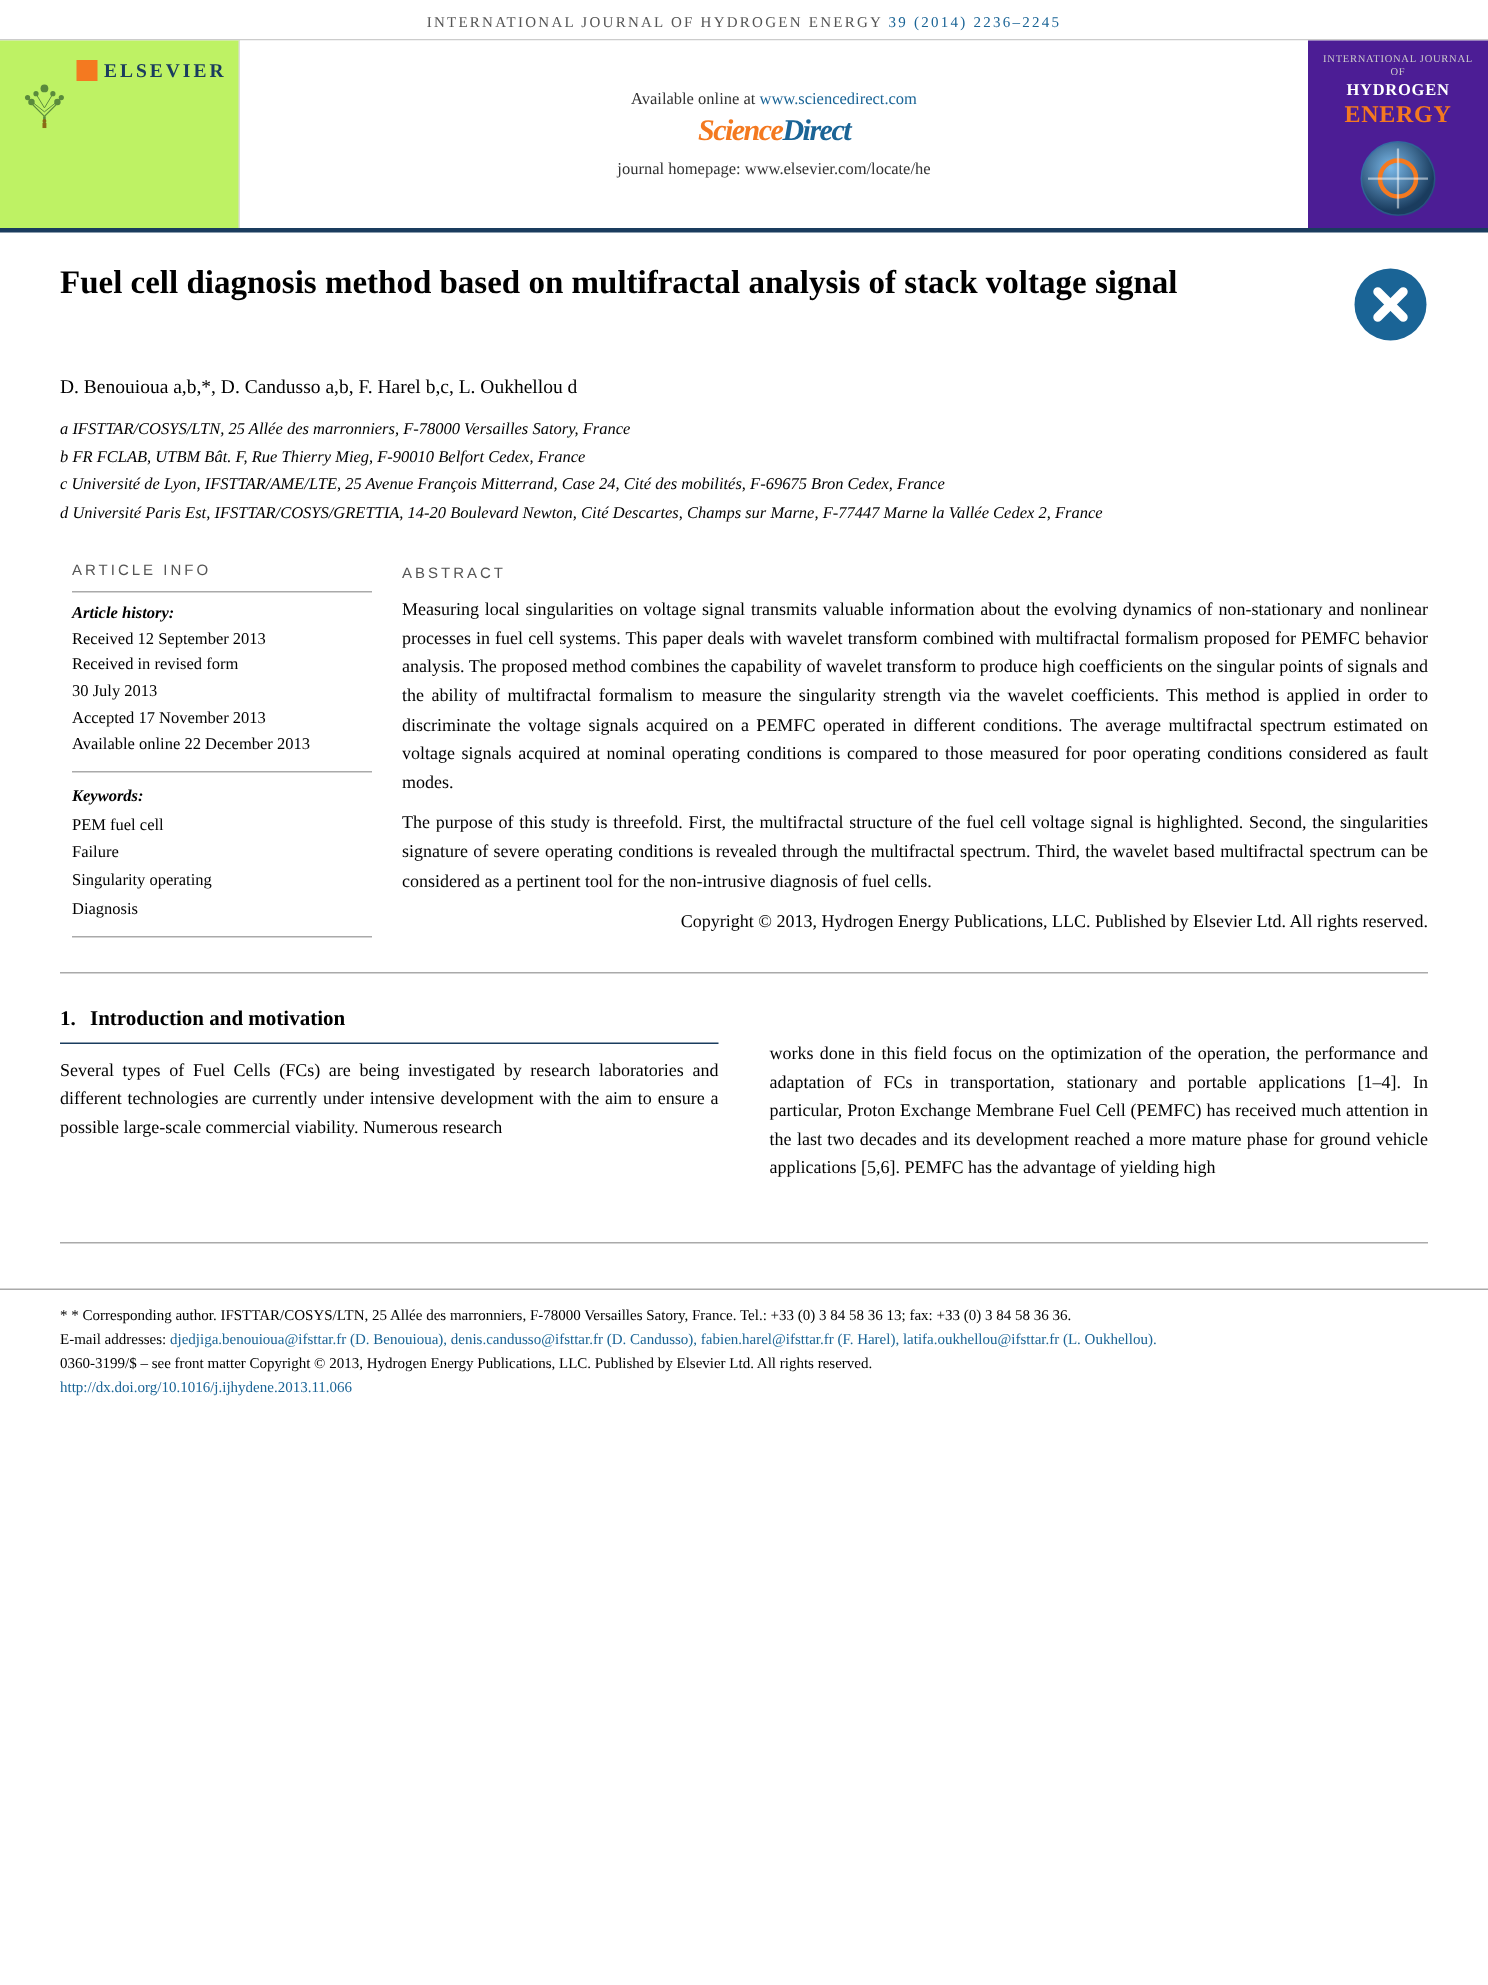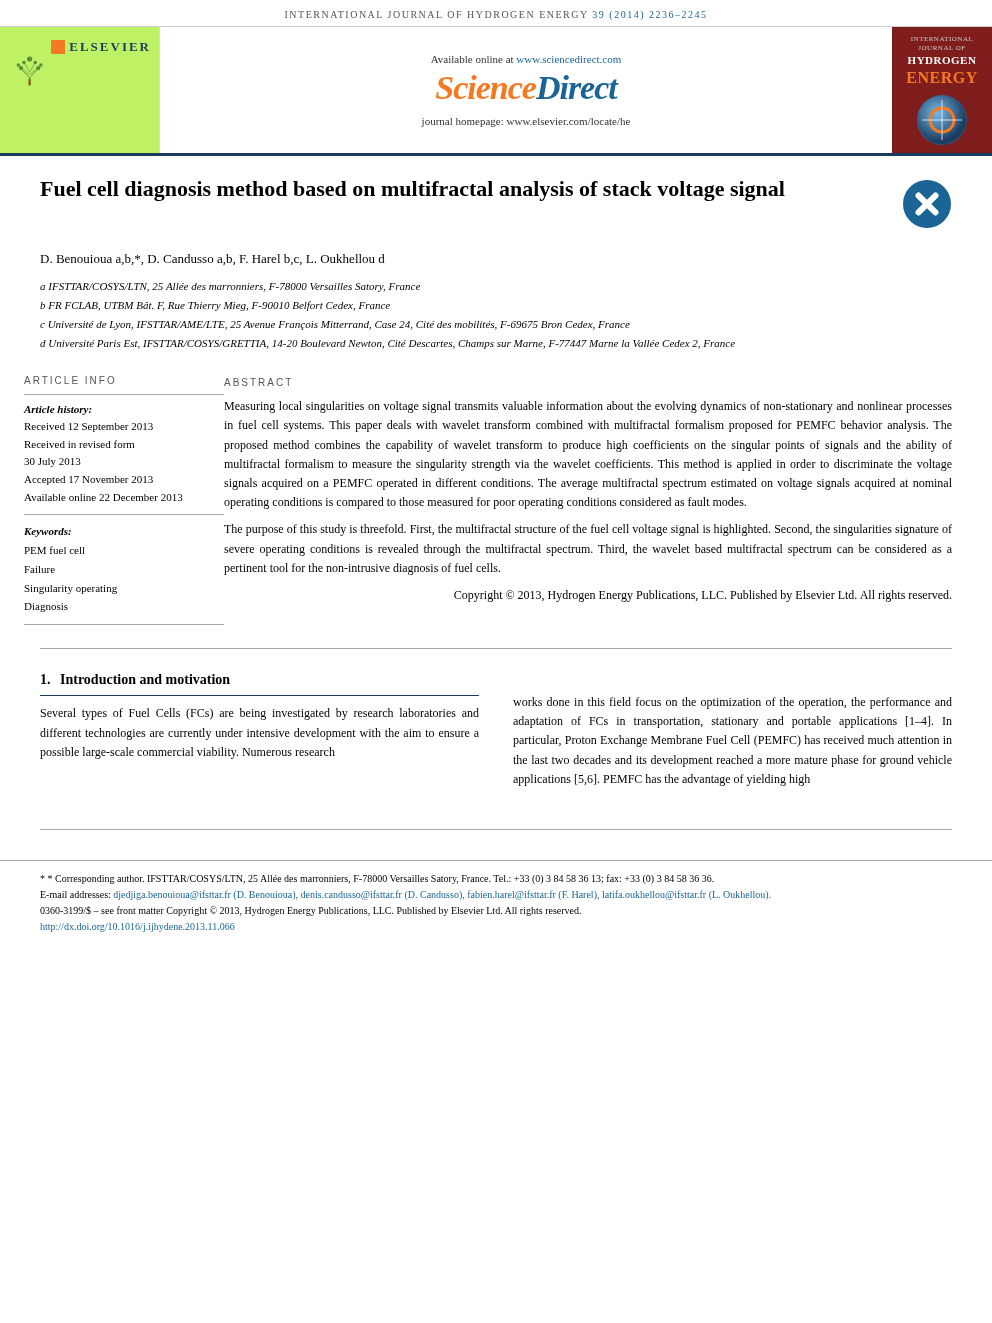--- a/index.html
+++ b/index.html
@@ -85,39 +85,39 @@
       color: #333;
       margin-bottom: 4px;
     }
     .available-online a {
       color: #1a6496;
       text-decoration: none;
     }
 
     .sciencedirect-logo {
       color: #f47920;
-      font-size: 34px;
+      font-size: 20px;
       font-style: italic;
       font-weight: bold;
       letter-spacing: -1px;
     }
     .sciencedirect-logo span {
       color: #1a6496;
     }
 
     .journal-homepage {
       font-size: 11px;
       color: #333;
       margin-top: 8px;
     }
 
     .hydrogen-logo {
-      width: 100px;
+      width: 120px;
       min-height: 120px;
-      background: #7f1d1d;
+      background: #4c1d95;
       display: flex;
       flex-direction: column;
       align-items: center;
       justify-content: center;
       padding: 8px;
     }
     .hydrogen-logo-text {
       color: #fff;
       font-size: 9px;
       text-align: center;
@@ -196,21 +196,22 @@
       color: #000;
       line-height: 1.7;
     }
     .affiliation-line {
       display: block;
     }
 
     
     .article-body {
       display: flex;
-      padding: 15px 40px 15px 24px;
+      padding: 15px 40px 15px 48px;
+      gap: 20px;
     }
 
     .article-info-col {
       width: 200px;
       flex-shrink: 0;
       font-size: 11.5px;
     }
 
     .section-label {
       font-size: 10px;

